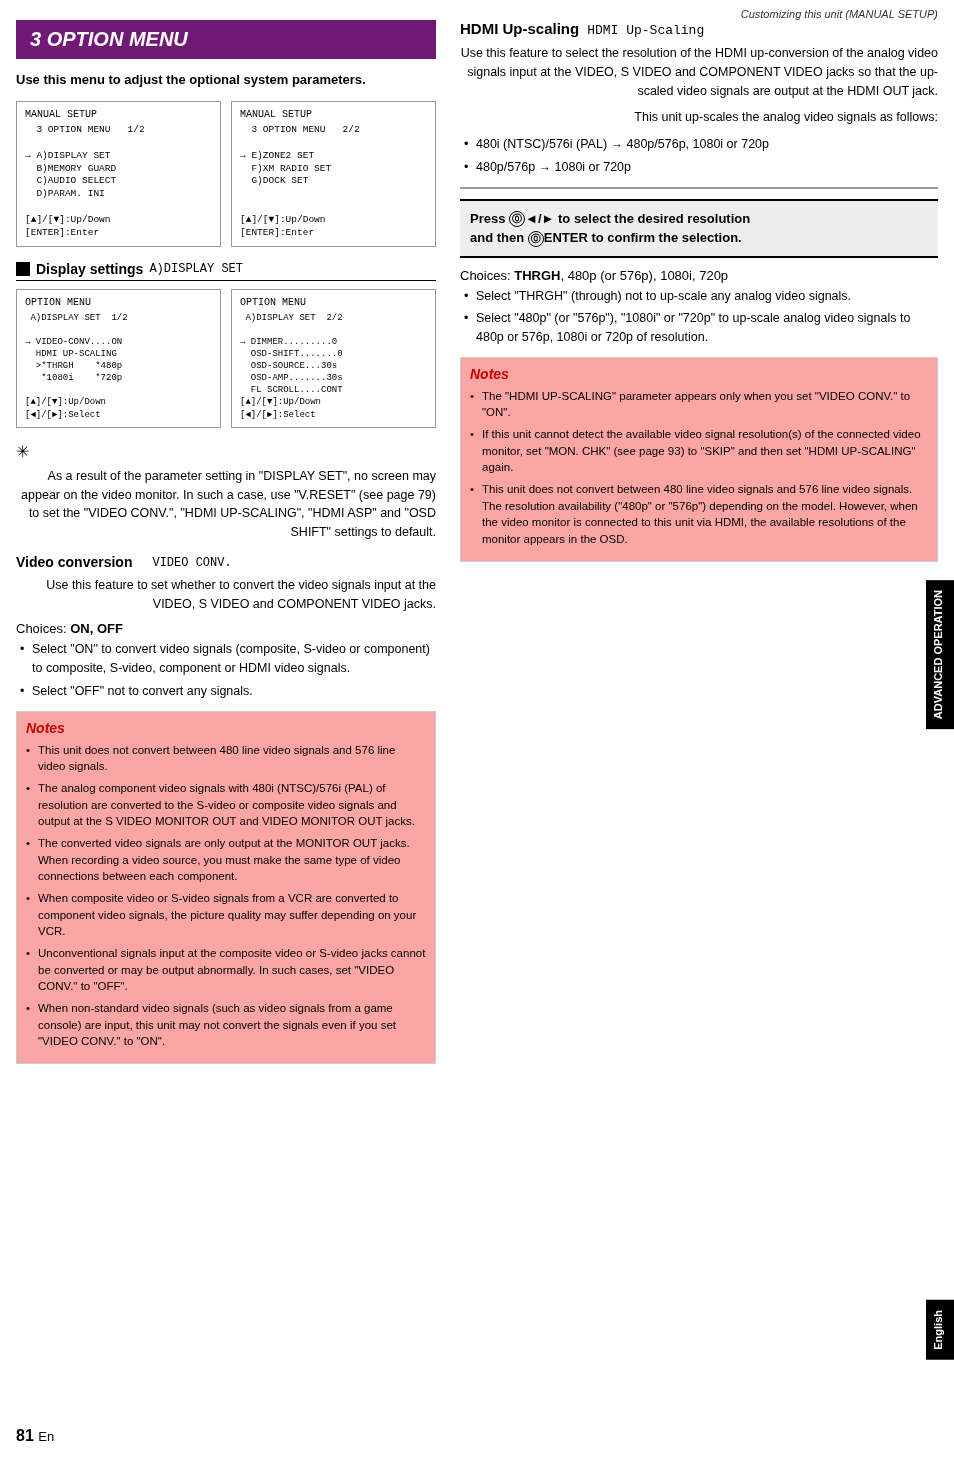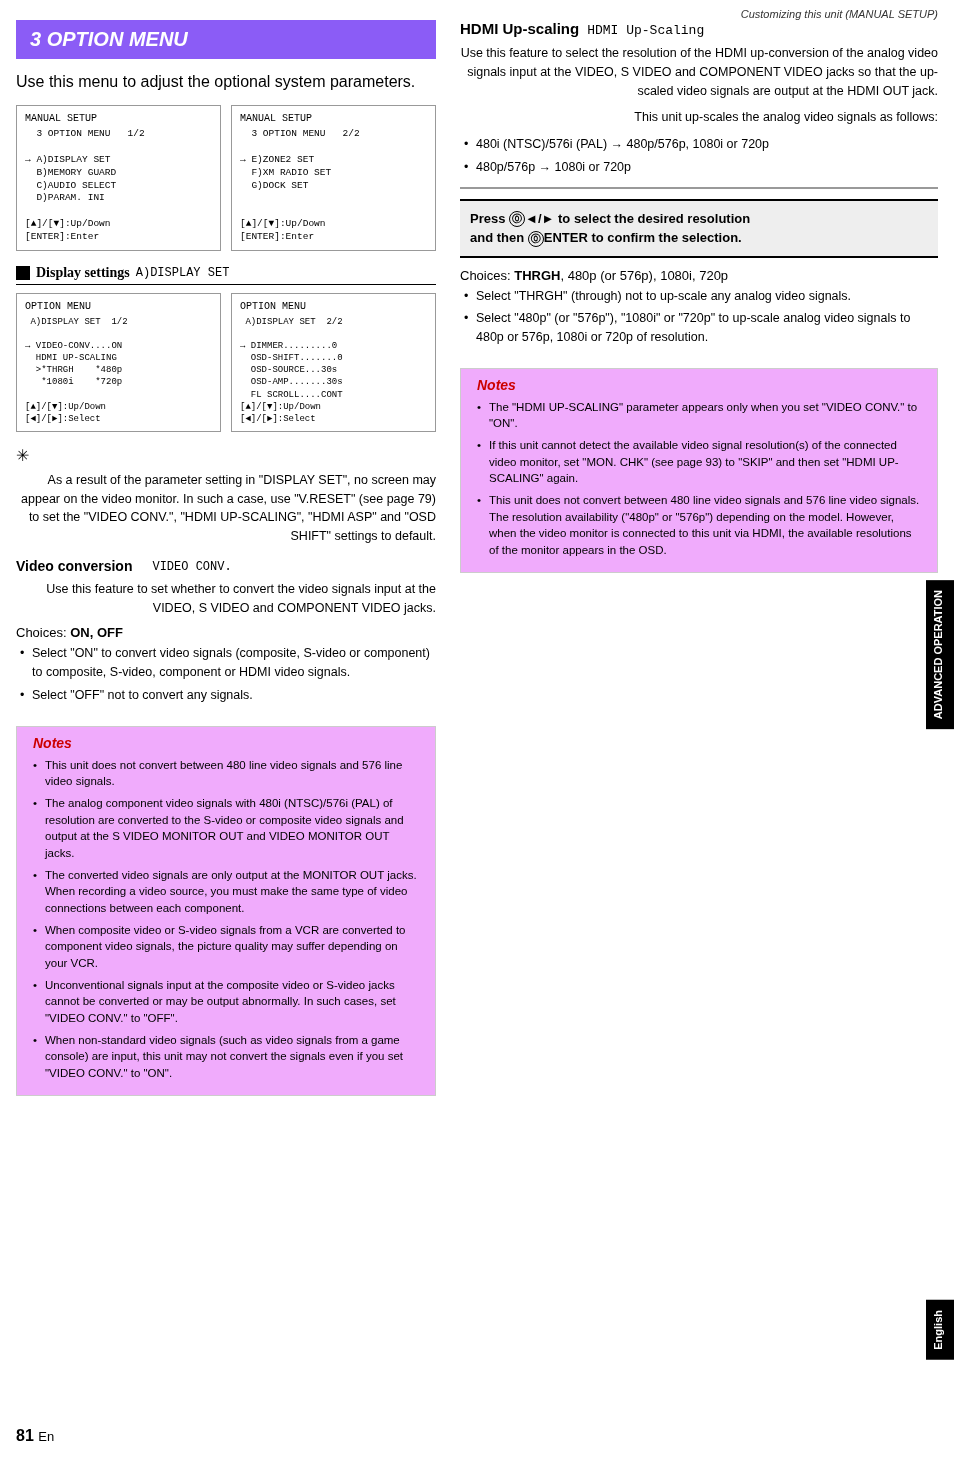--- a/index.html
+++ b/index.html
@@ -72,35 +72,36 @@
     }
 
     
     .right-col {
       flex: 1;
       padding-left: 4px;
     }
 
     
     .section-title-box {
-      background: #8b5cf6;
+      background: #701a75;
       color: #fff;
       font-size: 20px;
       font-weight: bold;
       font-style: italic;
       padding: 8px 14px;
       margin-bottom: 12px;
       display: inline-block;
       width: 100%;
     }
 
     .section-intro {
-      font-size: 16px;
+      font-size: 13px;
       margin-bottom: 12px;
       line-height: 1.4;
+      font-weight: bold;
     }
 
     
     .screen-boxes {
       display: flex;
       gap: 10px;
       margin-bottom: 14px;
     }
 
     .screen-box {
@@ -133,21 +134,20 @@
       width: 14px;
       height: 14px;
       background: #000;
       display: inline-block;
       flex-shrink: 0;
     }
 
     .sub-section-label {
       font-weight: bold;
       font-size: 14px;
-      font-family: Liberation Serif, serif;
     }
 
     .sub-section-mono {
       font-family: 'Courier New', monospace;
       font-size: 12px;
       font-weight: normal;
     }
 
     .tip-icon {
       font-size: 16px;
@@ -186,24 +186,24 @@
     }
 
     .bullet-list li::before {
       content: '•';
       position: absolute;
       left: 4px;
     }
 
     
     .notes-section {
-      background: #f0abfc;
+      background: #fca5a5;
       border: 1px solid #ccc;
-      padding: 8px 16px;
-      margin: 21px 0;
+      padding: 8px 9px;
+      margin: 10px 0;
     }
 
     .notes-title {
       font-style: italic;
       font-weight: bold;
       font-size: 14px;
       color: #c00;
       margin-bottom: 6px;
     }
 

